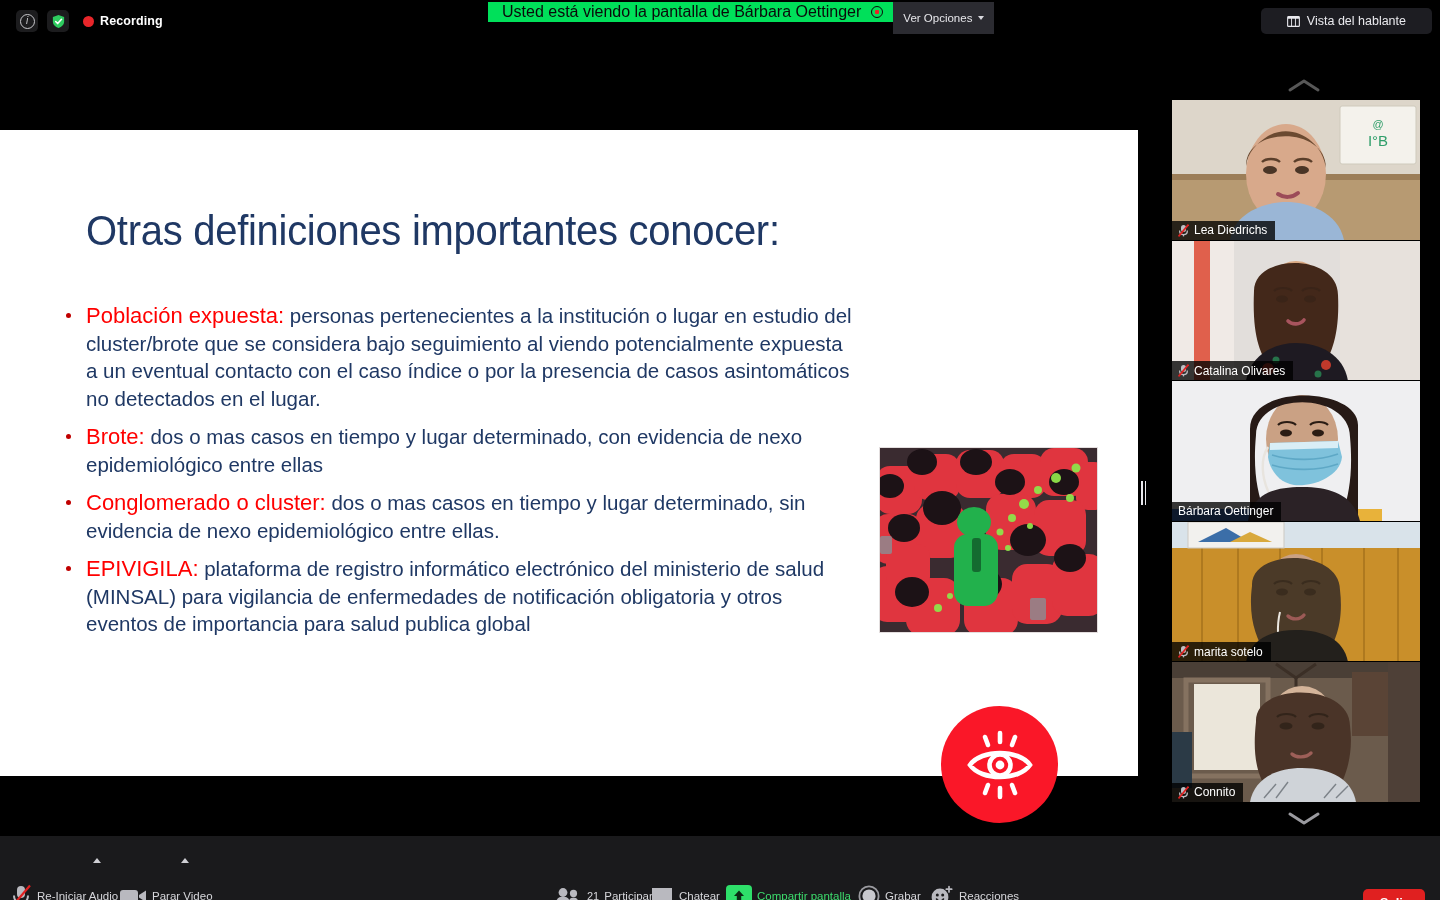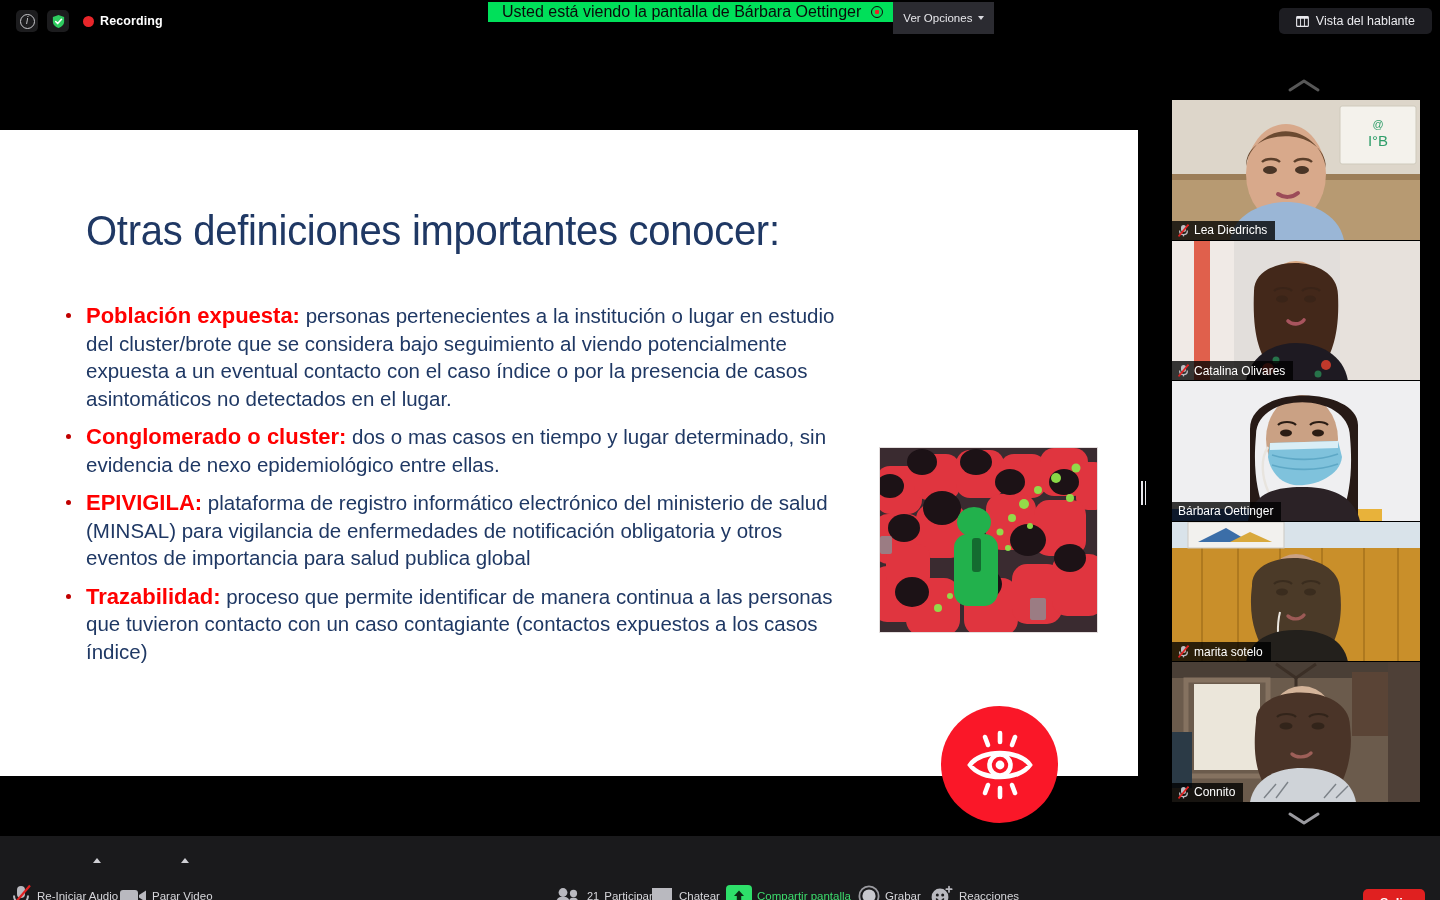--- a/index.html
+++ b/index.html
@@ -48,21 +48,21 @@
   .stop-ic i { display:block; width:4px; height:4px; background:#e8262a; border-radius:1px; }
   .share-opts {
     background:#2b2b31; color:#e6e6ea; font-size:11.5px;
     display:flex; align-items:center; gap:6px; padding:16px 10px;
   }
   .caret-dn { width:0;height:0;border-left:3.5px solid transparent;border-right:3.5px solid transparent;border-top:4px solid #d8d8de; }
 
   .view-btn {
     position:absolute; right:8px; top:8px; height:26px;
     background:#1d1d22; border-radius:5px;
-    display:flex; align-items:center; gap:7px; padding:0 17px;
+    display:flex; align-items:center; gap:7px; padding:0 26px;
     color:#eaeaee; font-size:12.5px; cursor:pointer;
   }
   .grid-ic { width:13px; height:11px; display:block; }
 
   
   .share-area {
     position:absolute; left:0; top:44px; width:1168px; height:792px; background:#000;
   }
   .slide {
     position:absolute; left:0; top:86px; width:1138px; height:646px;
@@ -81,21 +81,21 @@
   .bullet {
     position:relative; padding-left:28px; margin-bottom:11px;
     color:#1f3864; font-size:20.5px; line-height:27.5px;
     font-family:"Liberation Sans Narrow","Liberation Sans", sans-serif;
   }
   .bullet::before {
     content:""; position:absolute; left:8px; top:11px;
     width:5px; height:5px; border-radius:50%; background:#c00000;
   }
   .bullet .term {
-    color:#ff0000; font-weight:bold; font-size:22px;
+    color:#ff0000; font-weight:normal; font-size:22px;
   }
   .b-pop { width:796px; }
   .b-brote { width:780px; }
   .b-cong { width:800px; }
   .b-epi { width:790px; }
   .b-traz { width:790px; }
 
   
   .crowd {
     position:absolute; left:879px; top:317px; width:219px; height:186px;
@@ -220,28 +220,28 @@
 
   <div class="share-area">
     <div class="slide">
 
       <div class="slide-title">Otras definiciones importantes conocer:</div>
 
       <div class="bullets">
         <div class="bullet b-pop">
           <span class="term">Población expuesta:</span><span> personas pertenecientes a la institución o lugar en estudio del cluster/brote que se considera bajo seguimiento al viendo potencialmente expuesta a un eventual contacto con el caso índice o por la presencia de casos asintomáticos no detectados en el lugar.</span>
         </div>
+        <div class="bullet b-brote">
+          <span class="term">Brote:</span><span> dos o mas casos en tiempo y lugar determinado, con evidencia de nexo epidemiológico entre ellas</span>
+        </div>
         <div class="bullet b-cong">
           <span class="term">Conglomerado o cluster:</span><span> dos o mas casos en tiempo y lugar determinado, sin evidencia de nexo epidemiológico entre ellas.</span>
         </div>
         <div class="bullet b-epi">
           <span class="term">EPIVIGILA:</span><span> plataforma de registro informático electrónico del ministerio de salud (MINSAL) para vigilancia de enfermedades de notificación obligatoria y otros eventos de importancia para salud publica global</span>
-        </div>
-        <div class="bullet b-traz">
-          <span class="term">Trazabilidad:</span><span> proceso que permite identificar de manera continua a las personas que tuvieron contacto con un caso contagiante (contactos expuestos a los casos índice)</span>
         </div>
       </div>
 
       <div class="crowd">
         <svg width="219" height="186" viewBox="0 0 219 186" aria-hidden="true">
           <rect width="219" height="186" fill="#3a2b30"></rect>
           <g fill="#e0353f">
             <rect x="-4" y="18" width="46" height="48" rx="14"></rect>
             <rect x="34" y="6" width="46" height="46" rx="14"></rect>
             <rect x="76" y="2" width="48" height="48" rx="14"></rect>

